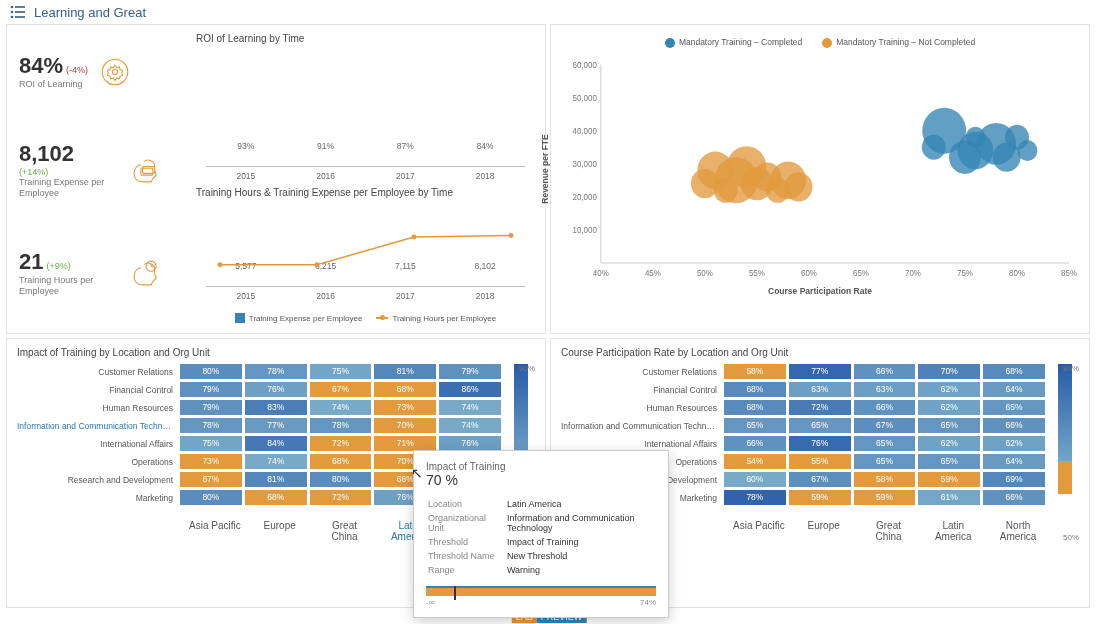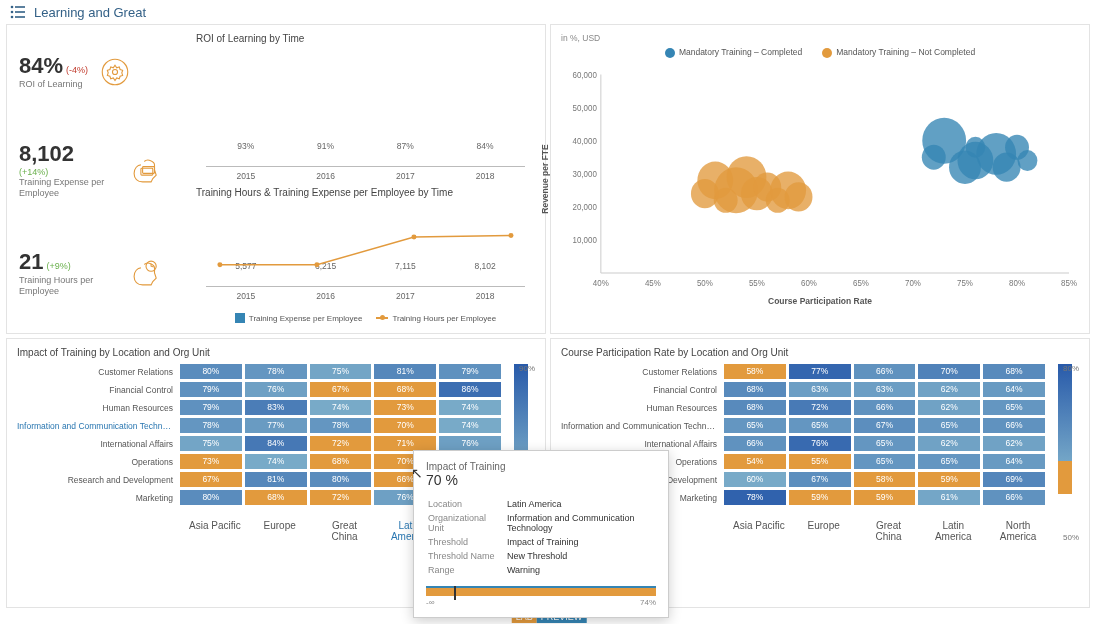--- a/index.html
+++ b/index.html
@@ -203,21 +203,20 @@
             <div class="leg-item">
                 <span class="leg-line"></span>
                 <span>Training Hours per Employee</span>
               </div>
           </div>
         </div>
       </div>
     </div>
 
     <div class="panel">
-      <div class="subtitle">in %, USD</div>
       <div class="scatter-legend" style="margin-top:4px;">
         <span><span class="dot-lg" style="background:#3585b4;"></span><span>Mandatory Training – Completed</span></span>
         <span><span class="dot-lg" style="background:#e29a3d;"></span><span>Mandatory Training – Not Completed</span></span>
       </div>
       <div class="scatter-area">
         <span class="y-label">Revenue per FTE</span>
         <svg class="scatter-svg" id="scatterSvg" viewBox="0 0 520 220" preserveAspectRatio="none">
             <line x1="40" y1="10" x2="40" y2="200" stroke="#ccc"></line>
             <line x1="40" y1="200" x2="510" y2="200" stroke="#ccc"></line>
             <text x="36" y="171.33333333333334" text-anchor="end" font-size="8" fill="#777">10,000</text>

